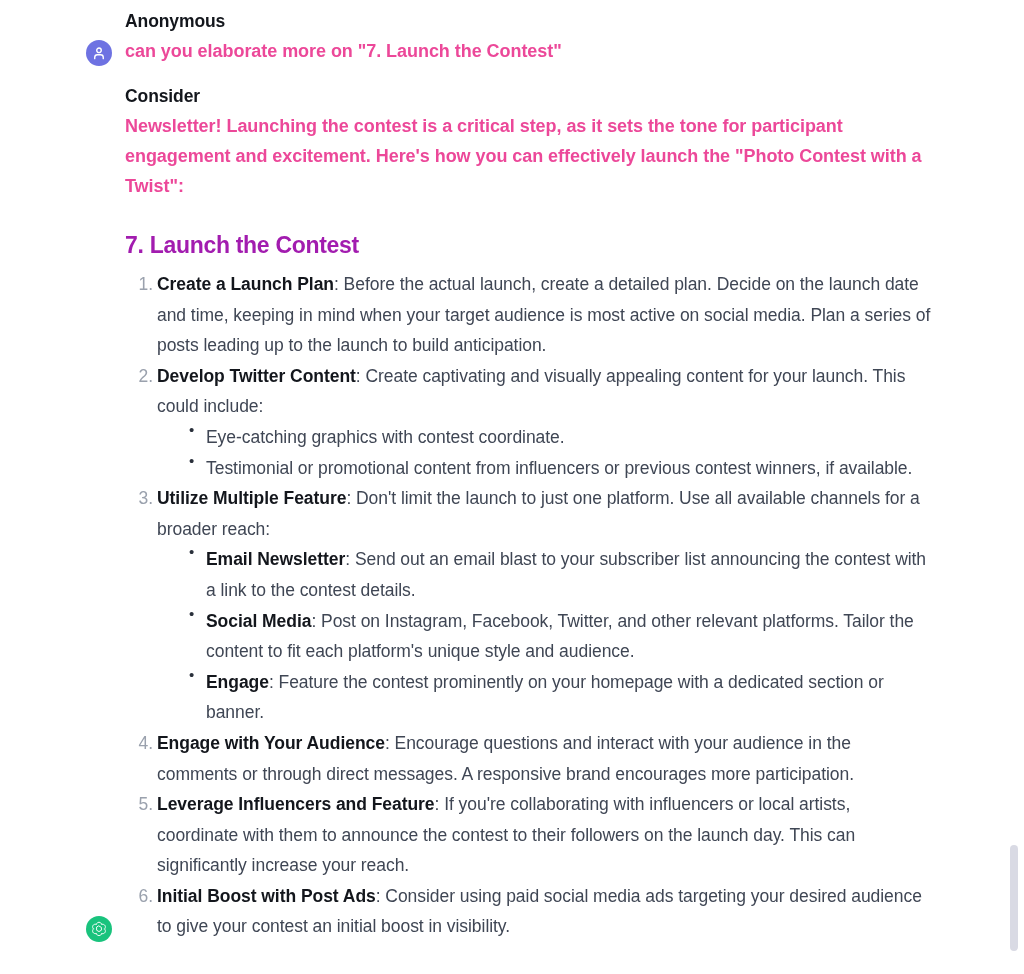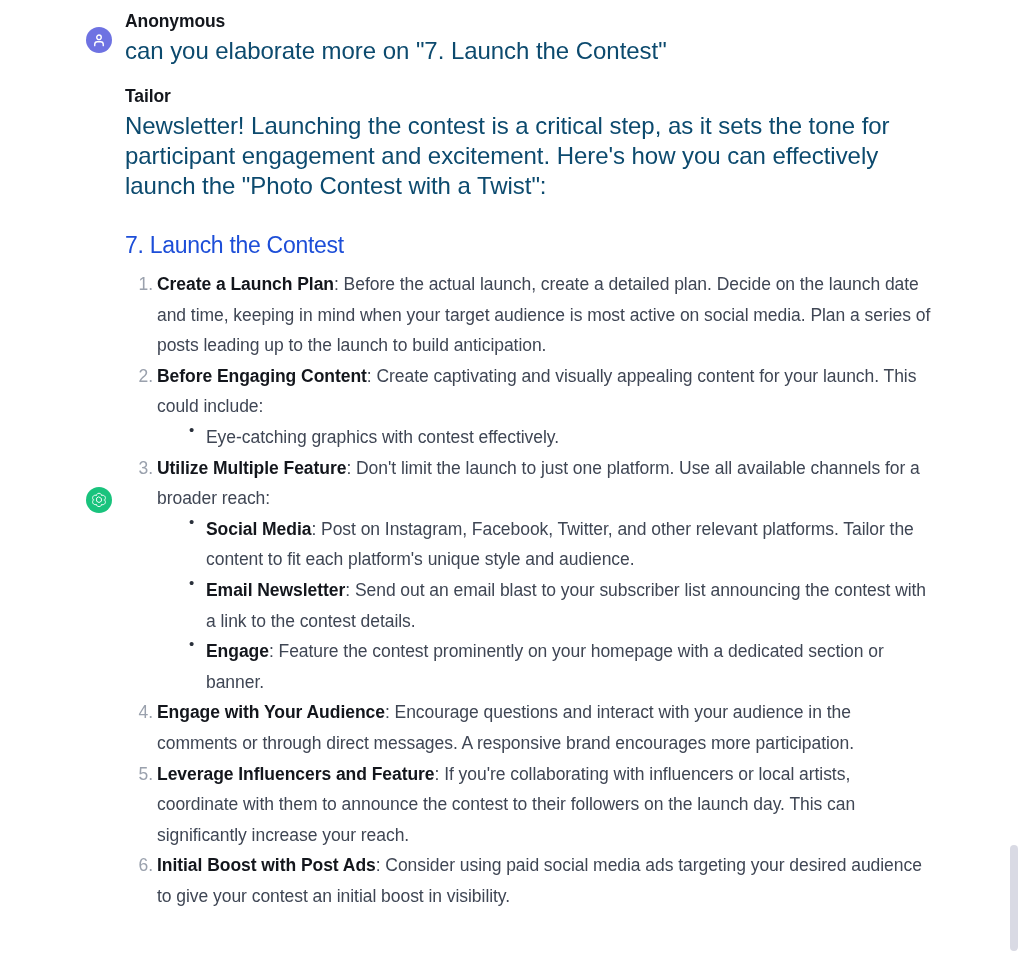--- a/index.html
+++ b/index.html
@@ -20,21 +20,21 @@
     position: absolute;
     left: 0;
     top: 0;
     width: 1024px;
     padding-top: 10px;
     box-sizing: border-box;
   }
 
   .message {
     display: flex;
-    align-items: center;
+    align-items: flex-end;
     padding-left: 86px;
     padding-right: 90px;
     box-sizing: border-box;
   }
   .message.assistant {
     margin-top: 19px;
   }
 
   .avatar {
     flex: 0 0 auto;
@@ -59,30 +59,31 @@
   .author {
     font-size: 17.5px;
     font-weight: bold;
     color: #13161c;
     letter-spacing: -0.1px;
     line-height: 22px;
     margin-bottom: 4px;
   }
 
   .para {
-    font-size: 24px;
+    font-size: 18px;
     line-height: 30px;
-    color: #0c4a6e;
+    color: #ec4899;
     letter-spacing: -0.05px;
+    font-weight: bold;
   }
 
   .h-section {
     font-size: 23px;
-    font-weight: normal;
-    color: #1d4ed8;
+    font-weight: bold;
+    color: #a21caf;
     letter-spacing: -0.3px;
     line-height: 28px;
     margin-top: 30px;
     margin-bottom: 10px;
   }
 
   ol.steps {
     list-style: none;
     margin: 0;
     padding: 0;
@@ -180,48 +181,51 @@
   <div class="message assistant">
     <div class="avatar assistant">
       <span>
         <svg width="18" height="18" viewBox="0 0 24 24" fill="none" stroke="#ffffff" stroke-width="1.25" stroke-linecap="round" stroke-linejoin="round">
           <path d="M12 3.1c-1.7 0-3.2 1.05-3.78 2.6M8.22 5.7C6.56 5.22 4.74 5.9 3.9 7.45c-.85 1.48-.5 3.3.7 4.4M4.6 11.85c-1.2 1.2-1.5 3.02-.7 4.5.85 1.47 2.6 2.2 4.25 1.77M8.15 18.12c.6 1.6 2.1 2.65 3.85 2.65 1.7 0 3.2-1.05 3.8-2.6M15.8 18.17c1.65.48 3.47-.2 4.3-1.75.85-1.48.5-3.3-.7-4.4M19.4 12.03c1.2-1.2 1.5-3.02.7-4.5-.85-1.47-2.6-2.2-4.25-1.77M15.85 5.76C15.25 4.16 13.75 3.1 12 3.1"></path>
           <path d="M12 8.05 15.2 9.9v3.7L12 15.45 8.8 13.6V9.9z"></path>
         </svg>
       </span>
     </div>
     <div class="bubble">
-      <div class="author">Tailor</div>
+      <div class="author">Consider</div>
       <div class="para">Newsletter! Launching the contest is a critical step, as it sets the tone for participant engagement and excitement. Here's how you can effectively launch the "Photo Contest with a Twist":</div>
 
       <div class="h-section">7. Launch the Contest</div>
 
       <ol class="steps">
 
         <li>
           <span class="bold">Create a Launch Plan</span><span>: Before the actual launch, create a detailed plan. Decide on the launch date and time, keeping in mind when your target audience is most active on social media. Plan a series of posts leading up to the launch to build anticipation.</span>
         </li>
 
         <li>
-          <span class="bold">Before Engaging Content</span><span>: Create captivating and visually appealing content for your launch. This could include:</span>
+          <span class="bold">Develop Twitter Content</span><span>: Create captivating and visually appealing content for your launch. This could include:</span>
           <ul class="sublist">
             <li>
-              <span>Eye-catching graphics with contest effectively.</span>
+              <span>Eye-catching graphics with contest coordinate.</span>
+            </li>
+            <li>
+              <span>Testimonial or promotional content from influencers or previous contest winners, if available.</span>
             </li>
           </ul>
         </li>
 
         <li>
           <span class="bold">Utilize Multiple Feature</span><span>: Don't limit the launch to just one platform. Use all available channels for a broader reach:</span>
           <ul class="sublist">
             <li>
+              <span class="bold">Email Newsletter</span><span>: Send out an email blast to your subscriber list announcing the contest with a link to the contest details.</span>
+            </li>
+            <li>
               <span class="bold">Social Media</span><span>: Post on Instagram, Facebook, Twitter, and other relevant platforms. Tailor the content to fit each platform's unique style and audience.</span>
-            </li>
-            <li>
-              <span class="bold">Email Newsletter</span><span>: Send out an email blast to your subscriber list announcing the contest with a link to the contest details.</span>
             </li>
             <li>
               <span class="bold">Engage</span><span>: Feature the contest prominently on your homepage with a dedicated section or banner.</span>
             </li>
           </ul>
         </li>
 
         <li>
           <span class="bold">Engage with Your Audience</span><span>: Encourage questions and interact with your audience in the comments or through direct messages. A responsive brand encourages more participation.</span>
         </li>

